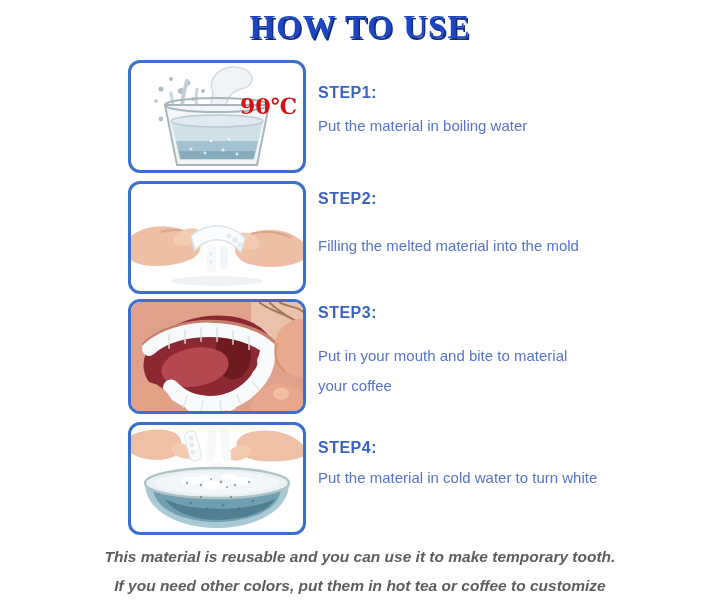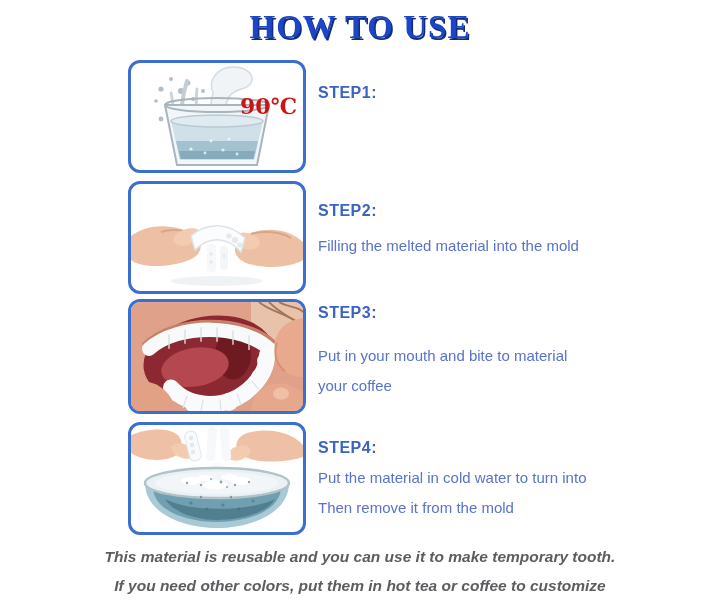--- a/index.html
+++ b/index.html
@@ -30,21 +30,21 @@
   }
   .step-label{
     position:absolute;left:318px;font-weight:bold;font-size:16px;
     letter-spacing:.5px;color:var(--step-label-blue,#3a63c4);
   }
   .step-desc{
     position:absolute;left:318px;font-size:15px;
     color:var(--step-text-blue,#5873c9);
   }
   #label1{top:84px}  #desc1a{top:117px}
-  #label2{top:202px} #desc2a{top:237px}
+  #label2{top:190px} #desc2a{top:237px}
   #label3{top:304px} #desc3a{top:347px} #desc3b{top:377px}
   #label4{top:439px} #desc4a{top:469px} #desc4b{top:499px}
   .footer-line{
     position:absolute;left:0;width:100%;text-align:center;
     font-weight:bold;font-style:italic;font-size:15.5px;
     color:var(--footer-gray,#5d5d61);
   }
   #footer0{top:548px}
   #footer1{top:577px}
 </style>
@@ -89,20 +89,21 @@
           <circle cx="74" cy="90" r="1.4"></circle>
           <circle cx="92" cy="87" r="1.6"></circle>
         <circle cx="106" cy="91" r="1.4"></circle>
           <circle cx="80" cy="78" r="1.4"></circle>
           <circle cx="98" cy="76" r="1.3"></circle>
       </g>
     </svg>
     <span class="badge">90℃</span>
   </div>
   <div class="step-label" id="label1">STEP1:</div>
+  <div class="step-desc" id="desc1a">Put the material in boiling water</div>
 
   <div class="photo" id="photo2">
     <svg viewBox="0 0 172 107">
       <ellipse cx="86" cy="97" rx="46" ry="5" fill="#eef2f4"></ellipse>
       <path d="M0,52 C18,38 48,40 64,52 C74,60 70,72 58,76 C38,84 10,84 0,76 Z" fill="#edc0a5"></path>
       <path d="M30,48 C42,44 56,46 64,52" stroke="#dca486" stroke-width="2" fill="none"></path>
       <ellipse cx="56" cy="53" rx="14" ry="8" fill="#f3cbb0" transform="rotate(-18 56 53)"></ellipse>
       <path d="M172,58 C152,40 122,44 108,56 C100,64 104,76 118,80 C140,86 162,82 172,76 Z" fill="#edc0a5"></path>
       <ellipse cx="116" cy="57" rx="13" ry="8" fill="#f3cbb0" transform="rotate(14 116 57)"></ellipse>
       <path d="M120,50 C134,46 150,48 160,54" stroke="#dca486" stroke-width="2" fill="none"></path>
@@ -209,19 +210,18 @@
           <circle cx="76" cy="84" r="1.4"></circle>
           <circle cx="92" cy="80" r="1.6"></circle>
         <circle cx="108" cy="84" r="1.4"></circle>
           <circle cx="122" cy="76" r="1.4"></circle>
           <circle cx="70" cy="72" r="1.2"></circle>
           <circle cx="100" cy="72" r="1.2"></circle>
       </g>
     </svg>
   </div>
   <div class="step-label" id="label4">STEP4:</div>
-  <div class="step-desc" id="desc4a">Put the material in cold water to turn into</div>
-  <div class="step-desc" id="desc4b">Then remove  it from the mold</div>
+  <div class="step-desc" id="desc4a">Put the material in cold water to turn white</div>
 
   <div class="footer-line" id="footer0">This material is reusable and you can use it to make temporary tooth.</div>
   <div class="footer-line" id="footer1">If you need other colors, put them in hot tea or coffee to customize</div>
 
 </div>
 
 </body></html>

